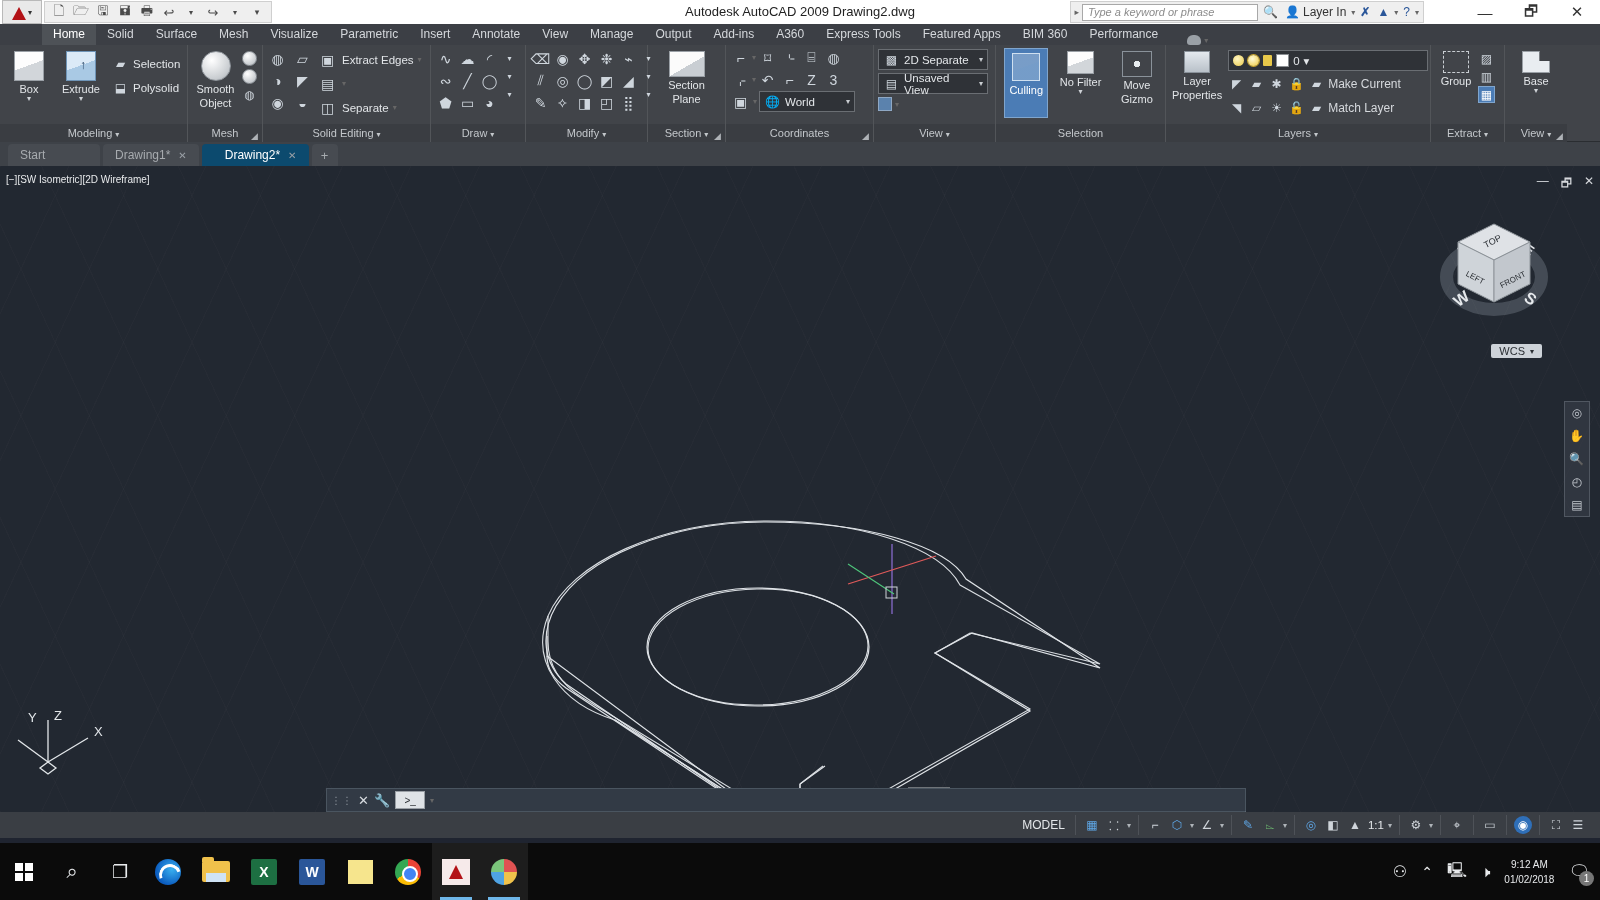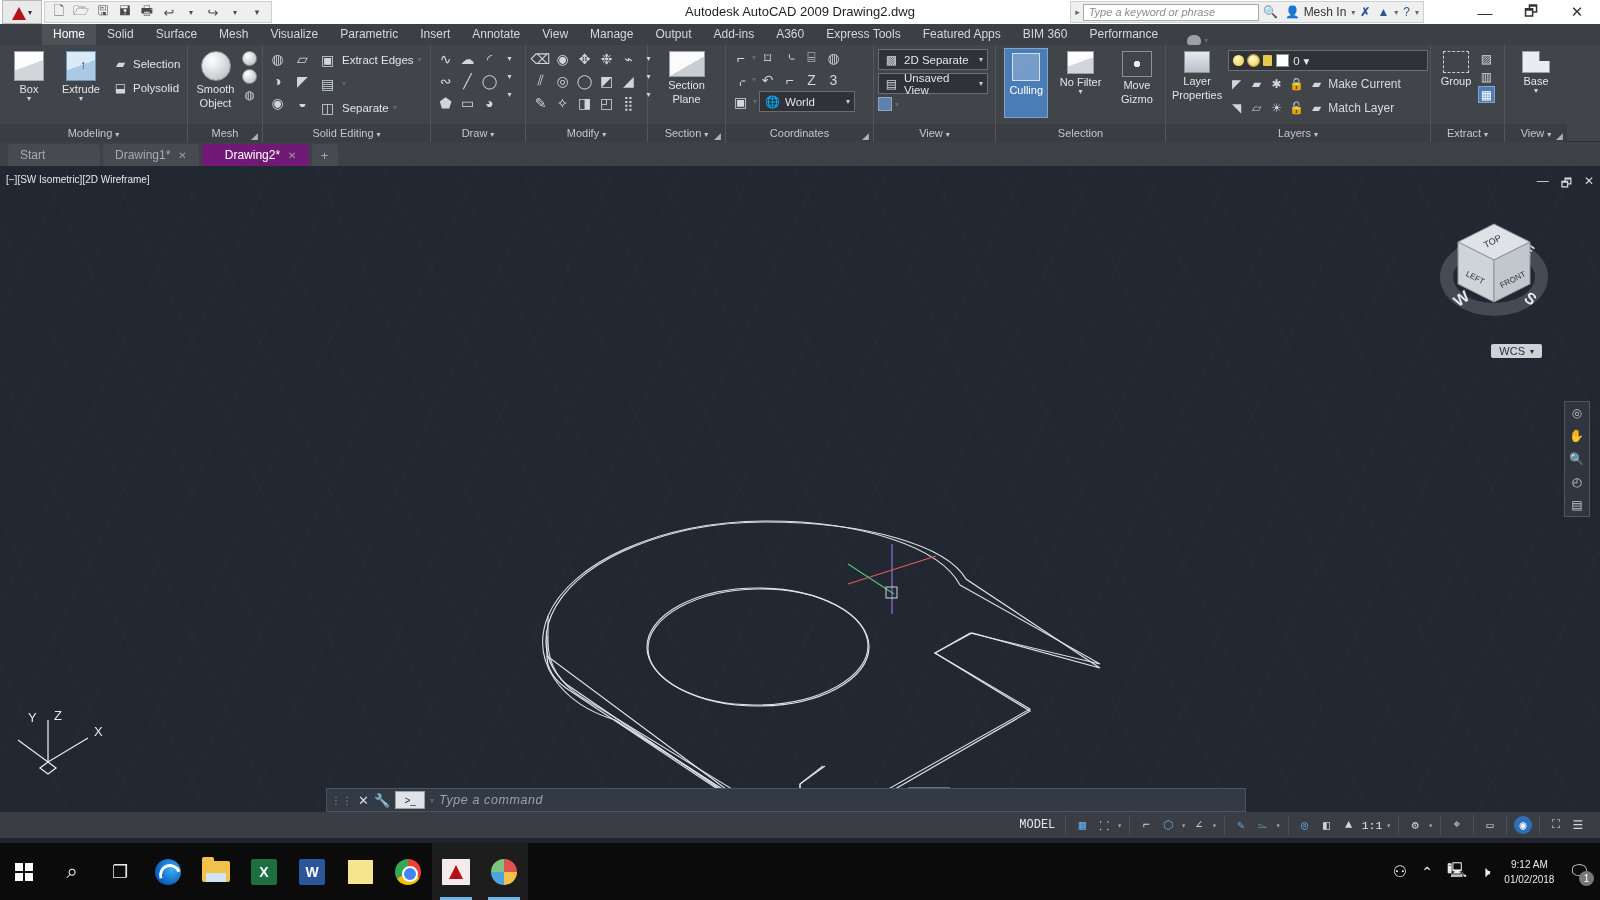--- a/index.html
+++ b/index.html
@@ -129,21 +129,21 @@
   
   .filetabs{
     position:absolute; left:0; top:142px; width:1600px; height:24px;
     background:#3e4248; display:flex; align-items:flex-end; padding-left:8px;
   }
   .ftab{
     height:22px; min-width:92px; padding:0 12px; display:flex; align-items:center; gap:8px;
     color:#a7abaf; font-size:12px; background:#474b51;
     border-radius:4px 4px 0 0; margin-right:3px;
   }
-  .ftab.active{ background:#701a75; color:#ffffff;padding-left:23px; }
+  .ftab.active{ background:#0c4a6e; color:#ffffff;padding-left:23px; }
   .ftab .x{ font-size:10px; color:#9aa0a6; }
   .ftab.plus{ min-width:26px; padding:0; justify-content:center; font-size:13px;}
 
   
   .canvas{
     position:absolute; left:0; top:166px; width:1600px; height:646px;
     background:#222831; overflow:hidden;
   }
   .gridbg{ position:absolute; inset:0; opacity:.5;
     background-image:
@@ -213,21 +213,21 @@
     width:30px;height:18px;background:#dfe3e7;color:#2a2e33;font-size:10px;
     display:flex;align-items:center;justify-content:center; border:1px solid #9aa0a6;
   }
   .cmd-input{ flex:1; font-style:italic; color:#9aa3ac; font-size:12.5px; letter-spacing:.6px;}
   .cmd-scrollmark{ position:absolute; right:-1px; top:20px; color:#8d949c; font-size:9px;}
 
   
   .statusbar{
     position:absolute; left:0; top:812px; width:1600px; height:26px;
     background:#3a3e44; display:flex; align-items:center; justify-content:flex-end;
-    padding-right:6px; gap:0px;font-family:Liberation Mono, monospace;
+    padding-right:6px; gap:0px;
   }
   .sb-model{ font-size:12px; color:#e3e6e9; padding:0 10px; }
   .sb-grp{ display:flex; align-items:center; gap:4px; padding:0 7px;
            border-left:1px solid #4e5258; height:20px;}
   .sb-i{ width:18px;height:18px; display:inline-flex;align-items:center;justify-content:center;
          font-size:12px; color:#cfd4da;}
   .sb-i.blue{ color:#5fa8e8; }
   .sb-ca{ font-size:8px; color:#aeb3b8;}
   .sb-scale{ font-size:11.5px; color:#e3e6e9;}
 
@@ -291,21 +291,21 @@
     </div>
 
     <div class="title-text">Autodesk AutoCAD 2009    Drawing2.dwg</div>
 
     <div class="infocenter">
       <span class="ic-arrow">▸</span>
       <div class="ic-search">Type a keyword or phrase</div>
       <span class="ic-btn">🔍</span>
       <span class="ic-btn">
         <span>👤</span>
-        <span>Mesh In</span>
+        <span>Layer In</span>
       </span>
       <span class="caret">▾</span>
       <span class="ic-btn" style="color:#2a5699;font-weight:bold;">✗</span>
       <span class="ic-btn" style="color:#2a5699;">▲</span>
       <span class="caret">▾</span>
       <span class="ic-btn" style="color:#2a5699;">?</span>
       <span class="caret">▾</span>
     </div>
 
     <div class="wbtns">
@@ -779,21 +779,20 @@
       </div>
     </div>
   </div>
 
   <div class="cmdline">
     <span class="cmd-grip">⋮⋮</span>
     <span class="cmd-x">✕</span>
     <span class="cmd-wr">🔧</span>
     <span class="cmd-prompt">&gt;_</span>
     <span class="caret">▾</span>
-    <span class="cmd-input">Type a command</span>
     <span class="cmd-scrollmark">◢</span>
   </div>
 
   <div class="statusbar">
 
     <div class="sb-model">MODEL</div>
 
     <div class="sb-grp">
       <span class="sb-i blue">▦</span>
       <span class="sb-i">⸬</span>

